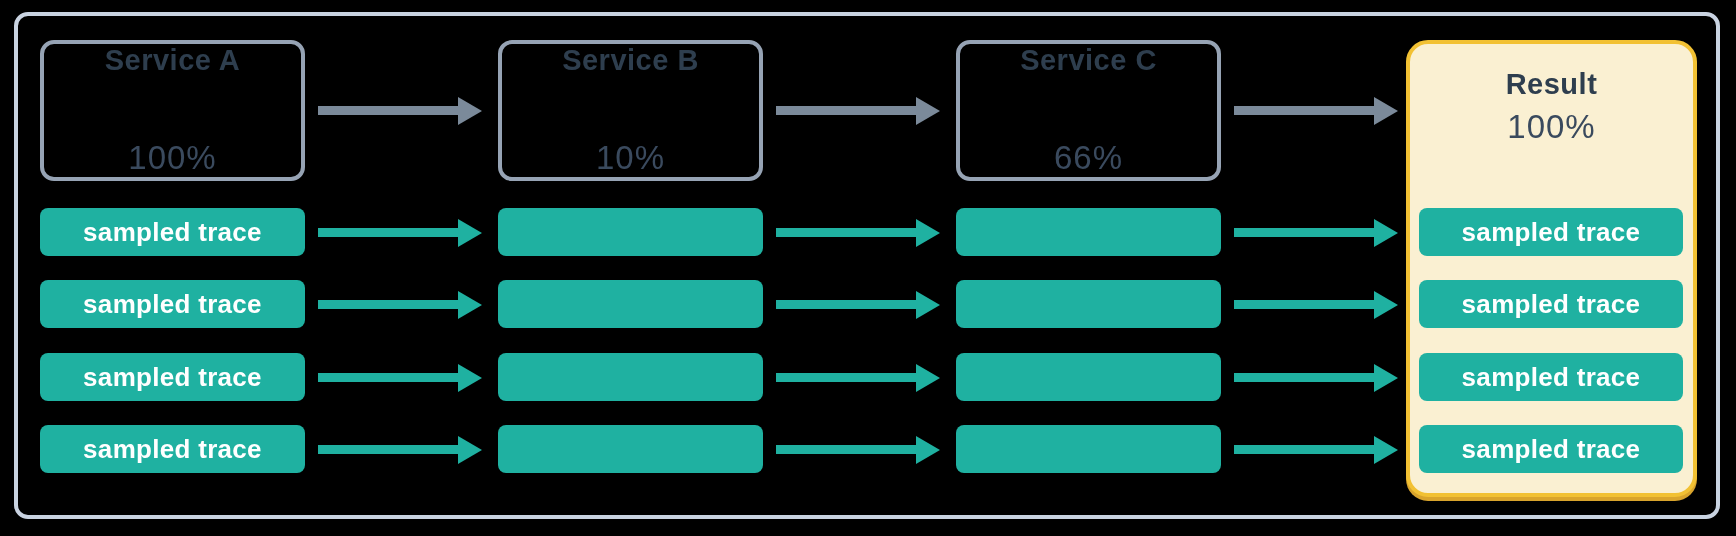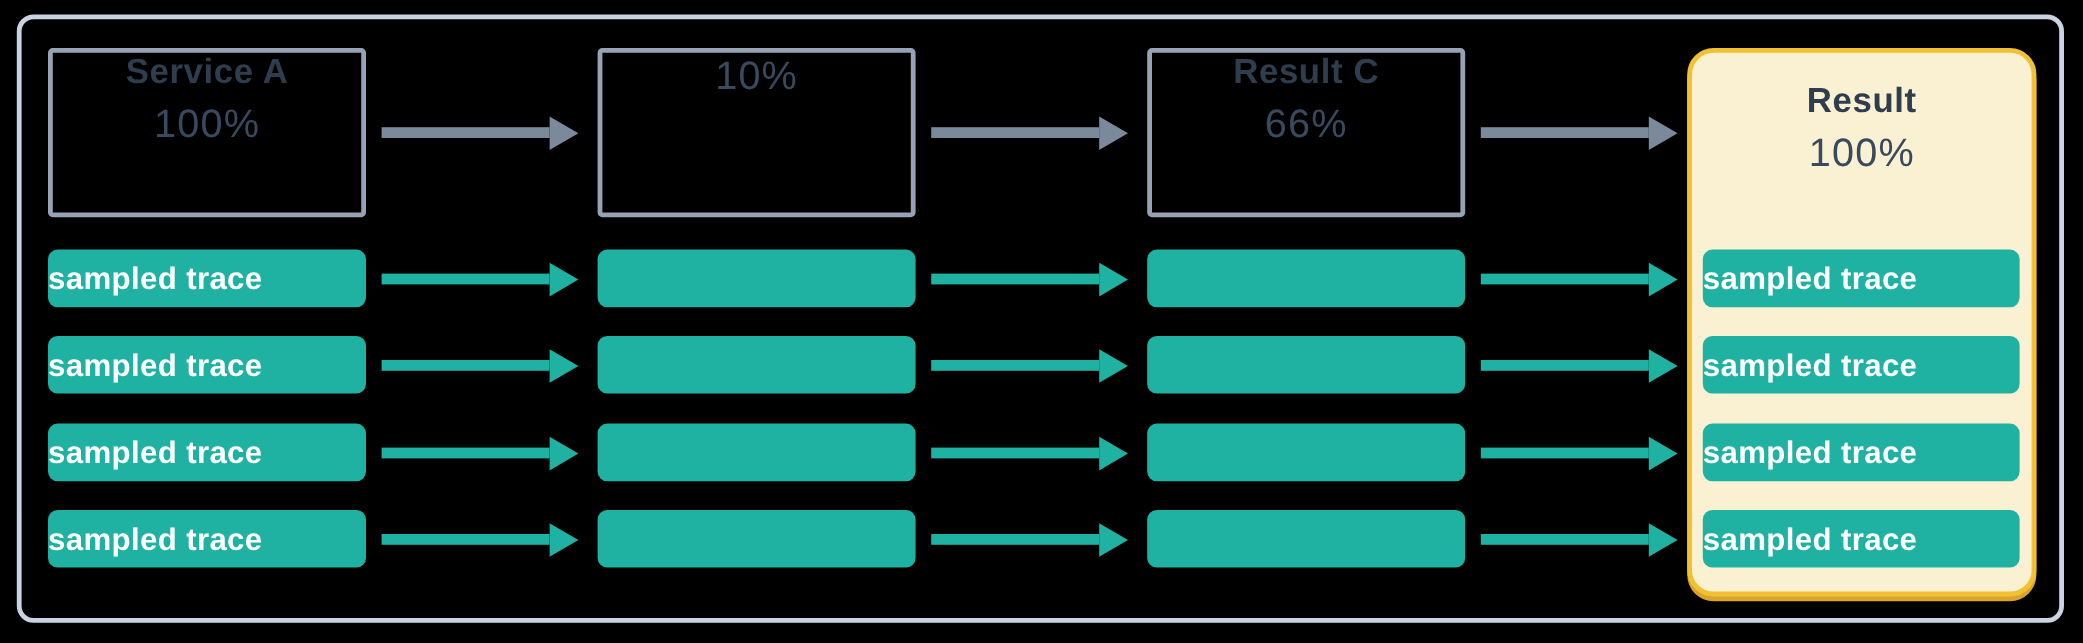--- a/index.html
+++ b/index.html
@@ -7,38 +7,38 @@
     position:relative;width:1736px;height:536px;background:var(--background,#000);
     font-family:"Liberation Sans","DejaVu Sans",sans-serif;overflow:hidden;
   }
   .frame{
     position:absolute;left:14px;top:12px;width:1706px;height:507px;
     border:4px solid var(--outer-border);border-radius:14px;box-sizing:border-box;
   }
   
   .service{
     position:absolute;top:40px;width:265px;height:141px;box-sizing:border-box;
-    border:4px solid var(--service-border);border-radius:4px;
-    display:flex;flex-direction:column;align-items:center;justify-content:flex-start;gap:7px;
+    border:4px solid var(--service-border);border-radius:14px;
+    display:flex;flex-direction:column;align-items:center;justify-content:space-between;gap:7px;
   }
   .service .name{font-size:29px;font-weight:700;color:var(--text-dark);letter-spacing:.5px;}
   .service .pct{font-size:33px;font-weight:500;color:var(--text-pct);letter-spacing:1px;}
   
   .result{
     position:absolute;left:1406px;top:40px;width:291px;height:457px;box-sizing:border-box;
     background:var(--result-fill);border:4px solid var(--result-border);border-radius:22px;
     box-shadow:0 4px 0 var(--result-shadow);
     display:flex;flex-direction:column;align-items:center;padding-top:24px;gap:7px;
   }
   .result .name{font-size:29px;font-weight:700;color:var(--text-dark);letter-spacing:.5px;}
   .result .pct{font-size:33px;font-weight:500;color:var(--text-pct);letter-spacing:1px;}
   
   .trace{
     position:absolute;width:265px;height:48px;border-radius:8px;background:var(--teal);
-    display:flex;align-items:center;
+    display:flex;align-items:center;justify-content:center;
     font-size:26px;font-weight:600;color:var(--trace-text);letter-spacing:.3px;
   }
   .c1{left:40px}.c2{left:498px}.c3{left:956px}
   .cr{left:1419px;width:264px}
   .r1{top:208px}.r2{top:280px}.r3{top:353px}.r4{top:425px}
   
   .arrow{position:absolute;height:9px;}
   .arrow::after{
     content:"";position:absolute;left:100%;top:50%;transform:translateY(-50%);
     border-top:14px solid transparent;border-bottom:14px solid transparent;
@@ -55,25 +55,26 @@
 
 <div class="canvas">
   <div class="frame"></div>
 
   <div class="service c1">
     <span class="name">Service A</span>
     <span class="pct">100%</span>
   </div>
   <div class="arrow gray a1 sr"></div>
   <div class="service c2">
+    <span class="name">Service B</span>
     <span class="pct">10%</span>
   </div>
   <div class="arrow gray a2 sr"></div>
   <div class="service c3">
-    <span class="name">Result C</span>
+    <span class="name">Service C</span>
     <span class="pct">66%</span>
   </div>
   <div class="arrow gray a3 sr"></div>
 
   <div class="result">
     <span class="name">Result</span>
     <span class="pct">100%</span>
   </div>
 
   <div class="trace r1 c1">

